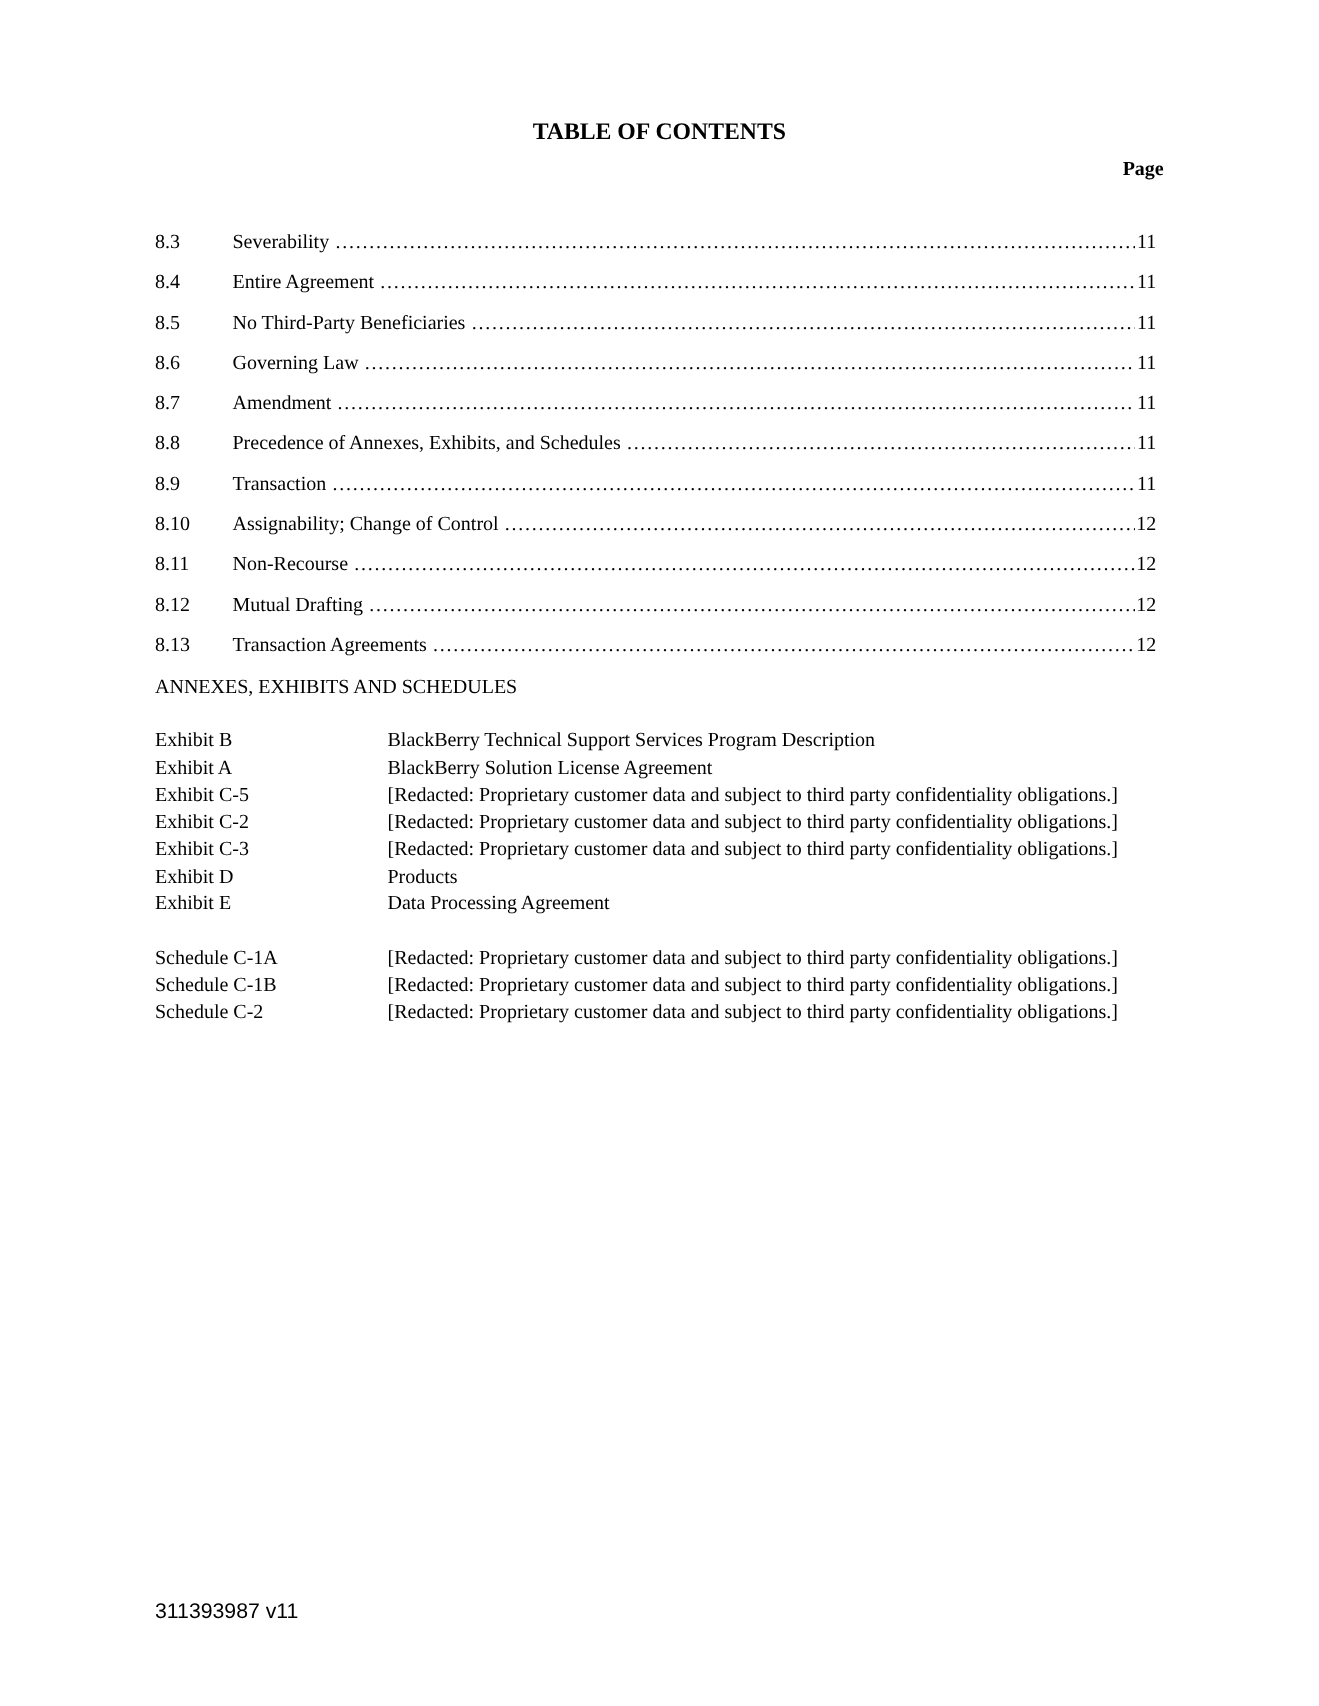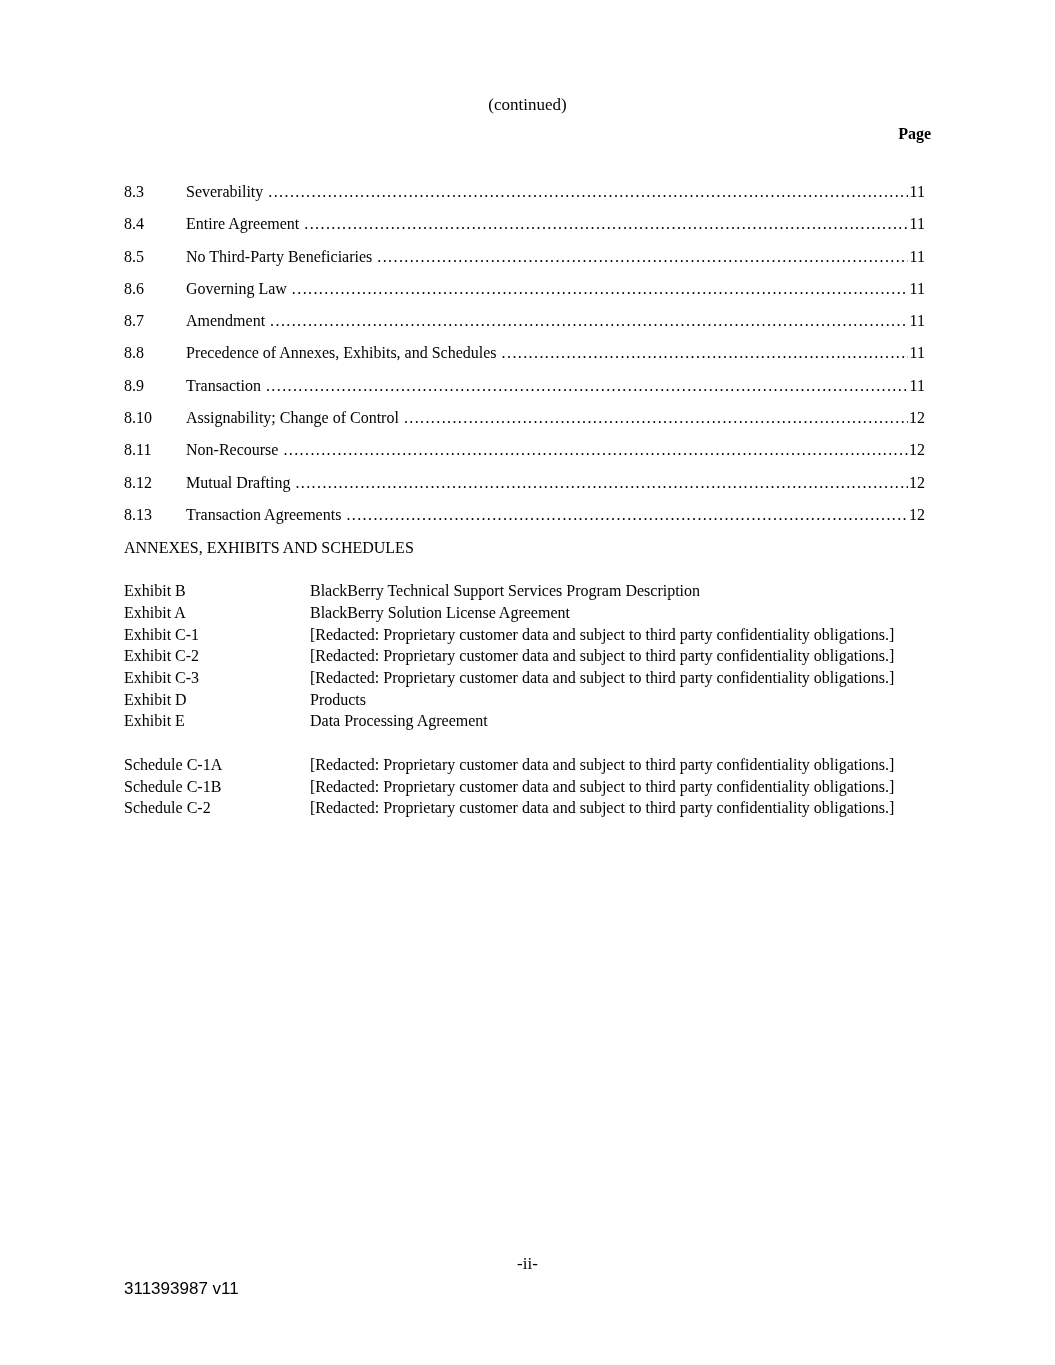--- a/index.html
+++ b/index.html
@@ -84,22 +84,22 @@
     font-size: 17px;
     line-height: 15px;
   }
 </style>
 </head>
 <body>
 
 <div class="page">
   <div class="content">
 
-
-    <div class="doc-subtitle">(continued)</div>
+    <div class="doc-title">TABLE OF CONTENTS</div>
+
 
     <div class="page-col-label">Page</div>
 
     <div class="toc">
   <div class="toc-row">
     <span class="toc-num">8.3</span>
     <span class="toc-title">Severability</span>
     <span class="toc-leader"></span>
     <span class="toc-page">11</span>
   </div>
@@ -184,21 +184,21 @@
     <span class="annex-label">Exhibit B</span>
     <span class="annex-desc">BlackBerry Technical Support Services Program Description</span>
   </div>
 
   <div class="annex-row">
     <span class="annex-label">Exhibit A</span>
     <span class="annex-desc">BlackBerry Solution License Agreement</span>
   </div>
 
   <div class="annex-row">
-    <span class="annex-label">Exhibit C-1</span>
+    <span class="annex-label">Exhibit C-5</span>
     <span class="annex-desc">[Redacted: Proprietary customer data and subject to third party confidentiality obligations.]</span>
   </div>
 
   <div class="annex-row">
     <span class="annex-label">Exhibit C-2</span>
     <span class="annex-desc">[Redacted: Proprietary customer data and subject to third party confidentiality obligations.]</span>
   </div>
 
   <div class="annex-row">
     <span class="annex-label">Exhibit C-3</span>
@@ -229,16 +229,15 @@
 
   <div class="annex-row">
     <span class="annex-label">Schedule C-2</span>
     <span class="annex-desc">[Redacted: Proprietary customer data and subject to third party confidentiality obligations.]</span>
   </div>
 </div>
 </div>
 
   </div>
 
-  <div class="footer-page-num">-ii-</div>
 
   <div class="footer-doc-id">311393987 v11</div>
 </div>
 
 </body></html>

